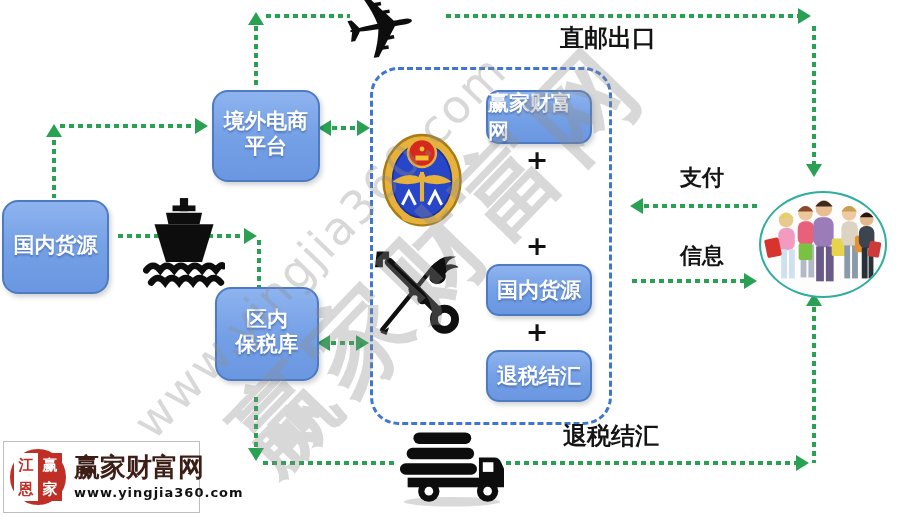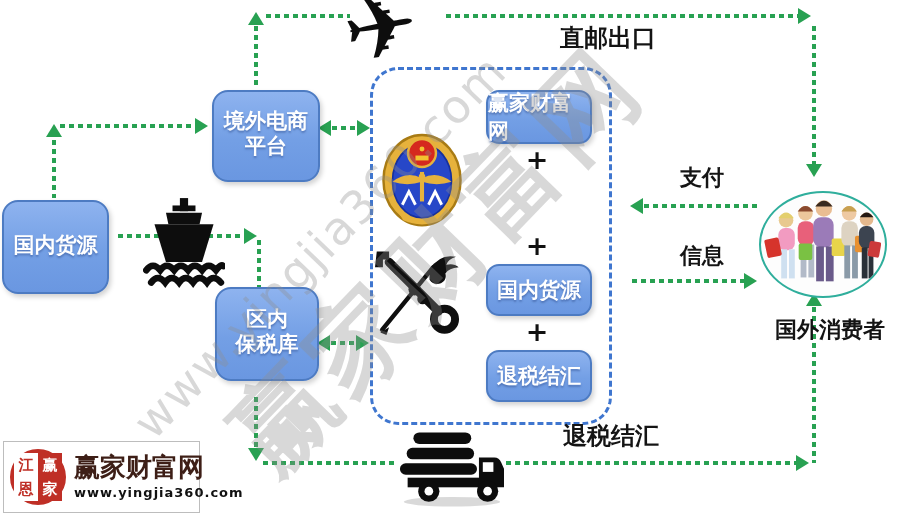--- a/index.html
+++ b/index.html
@@ -130,21 +130,20 @@
     </div>
   <div class="plus" style="top:316px;">+</div>
   <div class="step" style="top:350px;height:48px;">
       <span>退税结汇</span>
     </div>
 
   <div class="biglabel" style="left:560px;top:22px;">直邮出口</div>
   <div class="biglabel" style="left:563px;top:420px;">退税结汇</div>
   <div class="midlabel" style="left:672px;top:163px;width:60px;">支付</div>
   <div class="midlabel" style="left:672px;top:241px;width:60px;">信息</div>
-  <div class="midlabel" style="left:768px;top:315px;width:124px;">国外消费者</div>
 
   <div class="icon" id="plane">✈</div>
 
   <span class="icon" style="left:143px;top:198px;">
     <svg width="82" height="92" viewBox="0 0 100 112">
       <g fill="#0d0d0d">
         <rect x="45" y="0" width="10" height="16"></rect>
         <rect x="36" y="9" width="28" height="7"></rect>
         <path d="M28 18 h44 l-3 14 h-38 z"></path>
         <path d="M14 32 h72 l-14 46 h-44 z"></path>

